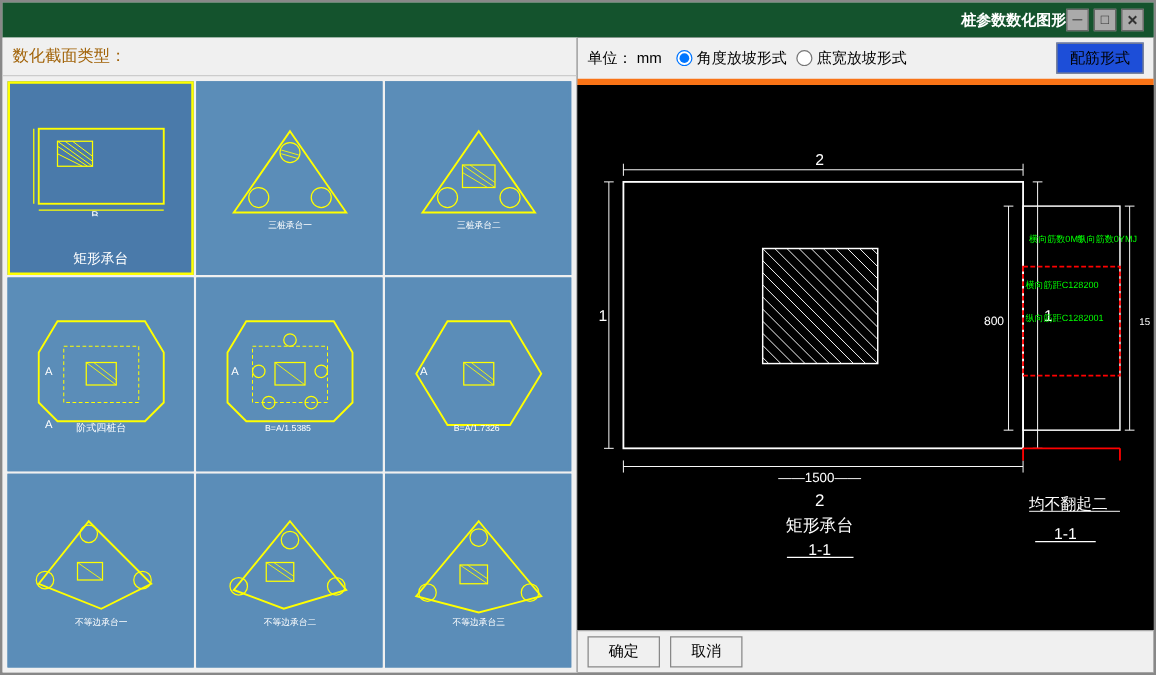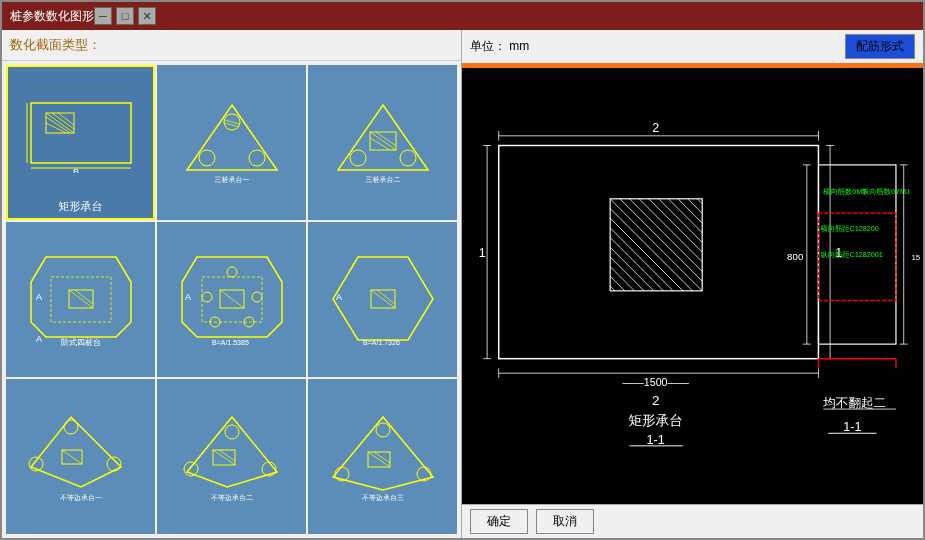--- a/index.html
+++ b/index.html
@@ -13,28 +13,29 @@
     }
     .window {
       width: 925px;
       height: 540px;
       background: #f0f0f0;
       border: 2px solid #888;
       display: flex;
       flex-direction: column;
     }
     .title-bar {
-      background: #7f1d1d;
+      background: #14532d;
       color: white;
       padding: 4px 8px;
       display: flex;
-      justify-content: flex-start;
+      justify-content: flex-end;
       align-items: center;
       height: 28px;
       flex-shrink: 0;
+      font-weight: bold;
     }
     .title-bar-buttons {
       display: flex;
       gap: 4px;
     }
     .title-btn {
       width: 18px;
       height: 18px;
       background: #aaa;
       border: 1px solid #666;
@@ -347,20 +348,30 @@
 
       </div>
     </div>
 
     <div class="right-panel">
       <div class="right-toolbar">
         <span class="unit-label">
           <span>单位：</span>
           <span>mm</span>
         </span>
+        <div class="radio-group">
+          <label class="radio-item">
+            <input type="radio" name="slope" checked="" style="">
+            <span>角度放坡形式</span>
+          </label>
+          <label class="radio-item">
+            <input type="radio" name="slope" style="">
+            <span>庶宽放坡形式</span>
+          </label>
+        </div>
         <button class="config-btn">配筋形式</button>
       </div>
 
       <div class="canvas-area">
         <svg class="cad-canvas" viewBox="0 0 460 450">
 
           <rect width="460" height="450" fill="#000"></rect>
 
           <rect x="30" y="80" width="330" height="220" fill="none" stroke="white" stroke-width="1.5"></rect>
 

